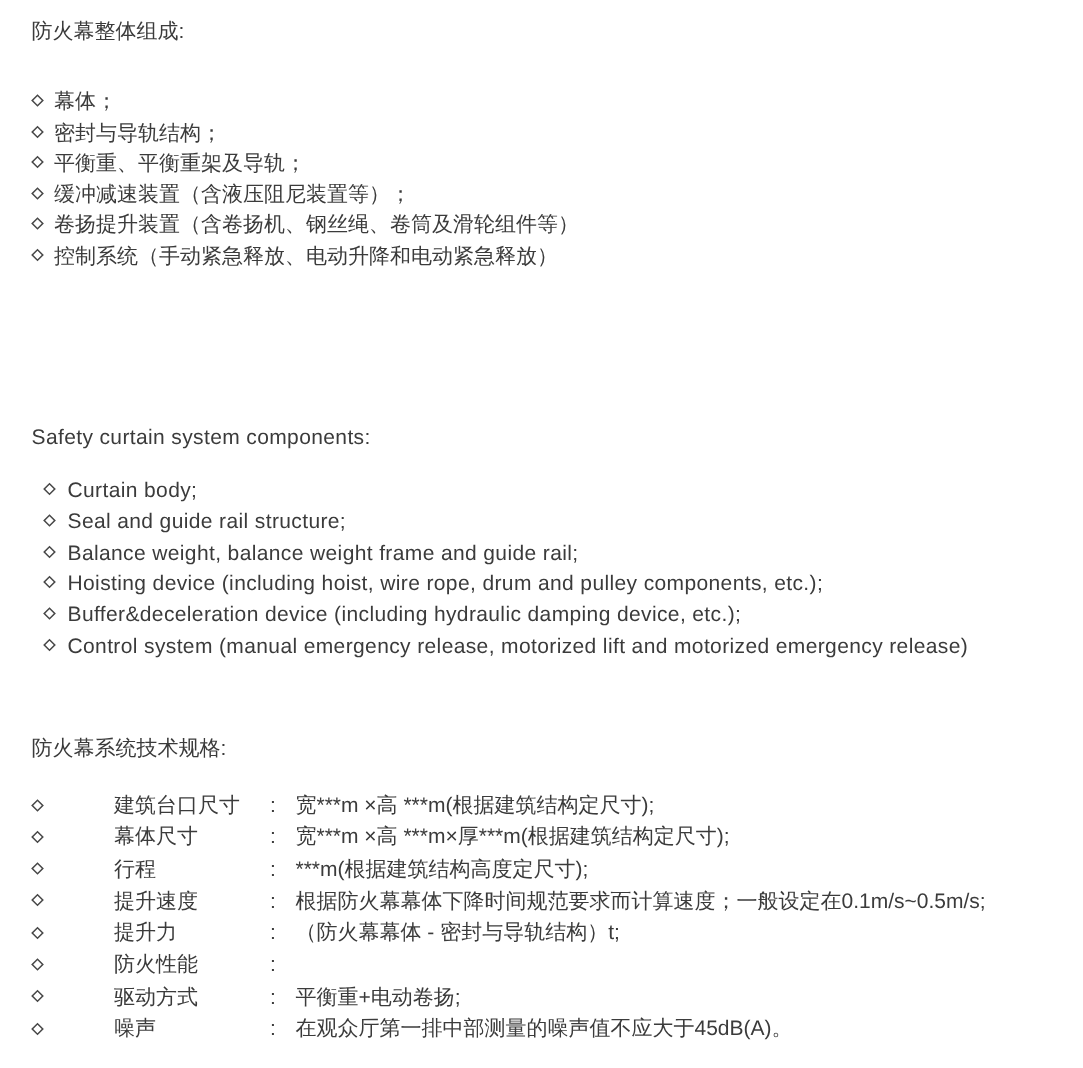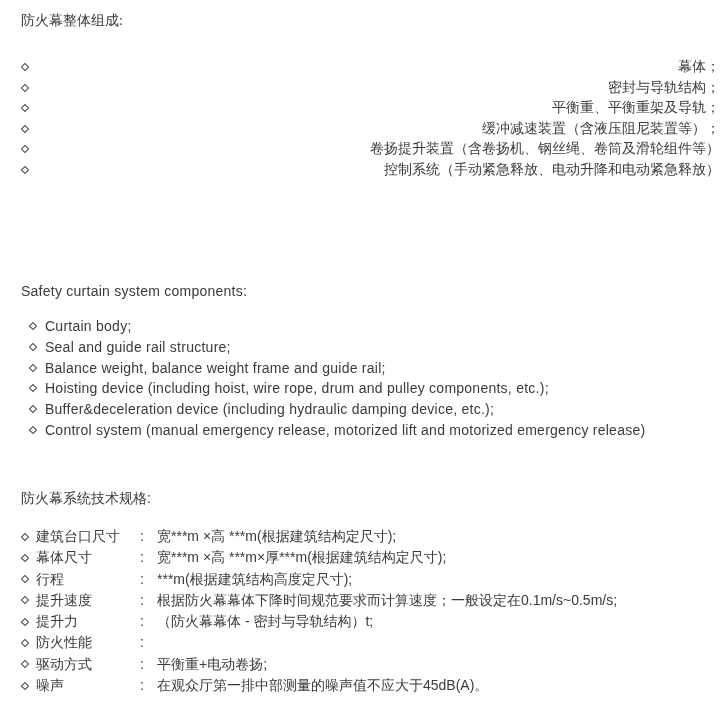--- a/index.html
+++ b/index.html
@@ -21,42 +21,42 @@
   }
   .diamond {
     position:absolute;
     left:1px;
     width:6px; height:6px;
     border:1px solid #474747;
     transform:rotate(45deg);
     background:transparent;
   }
   
-  #sec-cn-composition { top:12px;font-family:Liberation Serif, serif; }
+  #sec-cn-composition { top:12px; }
   #sec-cn-composition ul.items { margin-top:28px; }
-  #sec-cn-composition li.item { line-height:20.5px;text-align:right; }
+  #sec-cn-composition li.item { line-height:20.5px; }
   #sec-cn-composition .diamond { top:7px; }
   
   #sec-en-composition { top:283px; letter-spacing:0.25px; }
   #sec-en-composition ul.items { margin-top:16px; }
   #sec-en-composition li.item { line-height:20.8px; padding-left:24px; }
   #sec-en-composition .diamond { left:9px; top:7px; }
   
   #sec-cn-specs { top:490px; }
   .spec-rows { margin-top:19px; }
   .spec-row {
     position:relative;
     display:flex;
     padding-left:15px;
     font-size:14px;
     line-height:21.3px;
     white-space:nowrap;
   }
   .spec-row .diamond { top:7.5px; }
-  .spec-label { flex:0 0 104px; }
+  .spec-label { flex:0 0 104px;margin-left:40px; }
   .spec-sep { flex:0 0 17px; }
   .spec-value { flex:1 1 auto; }
 </style>
 </head>
 <body>
 
 <div class="section" id="sec-cn-composition">
   <div class="sec-title">防火幕整体组成:</div>
   <ul class="items">
     <li class="item"><span class="diamond"></span><span>幕体；</span></li>

